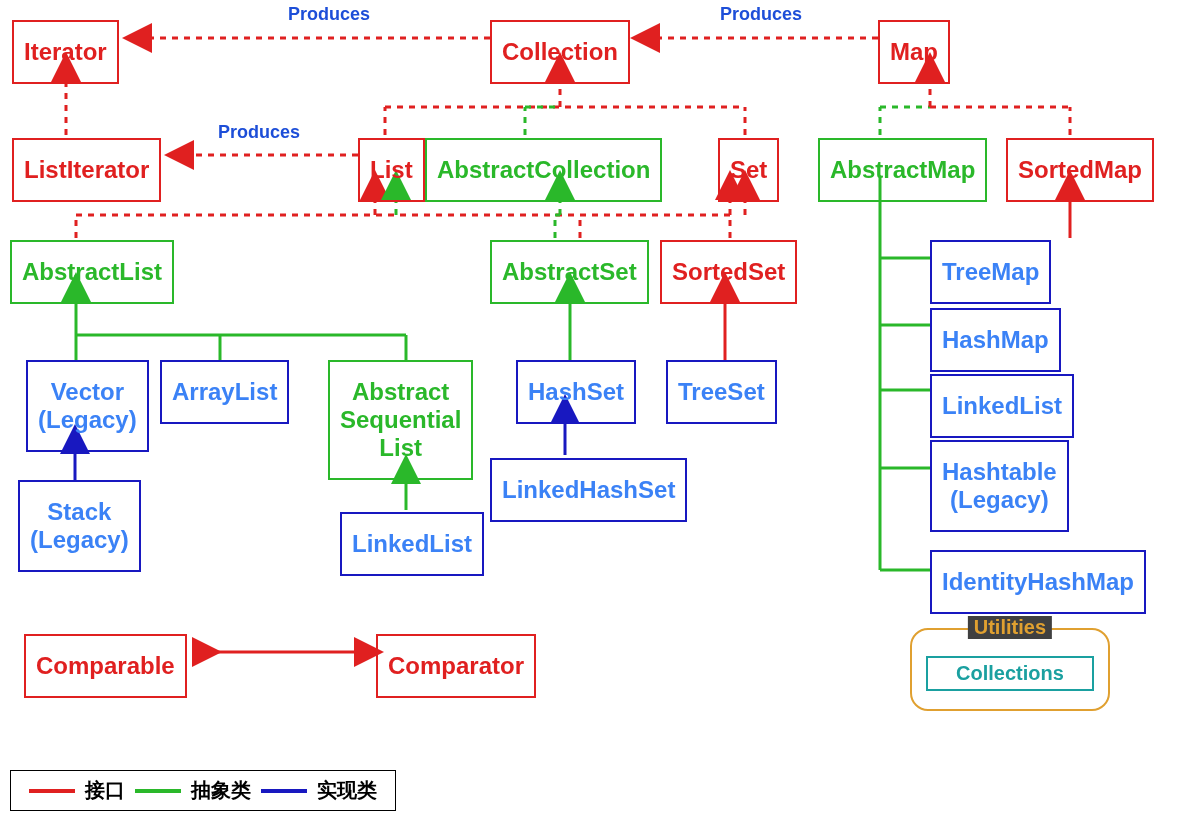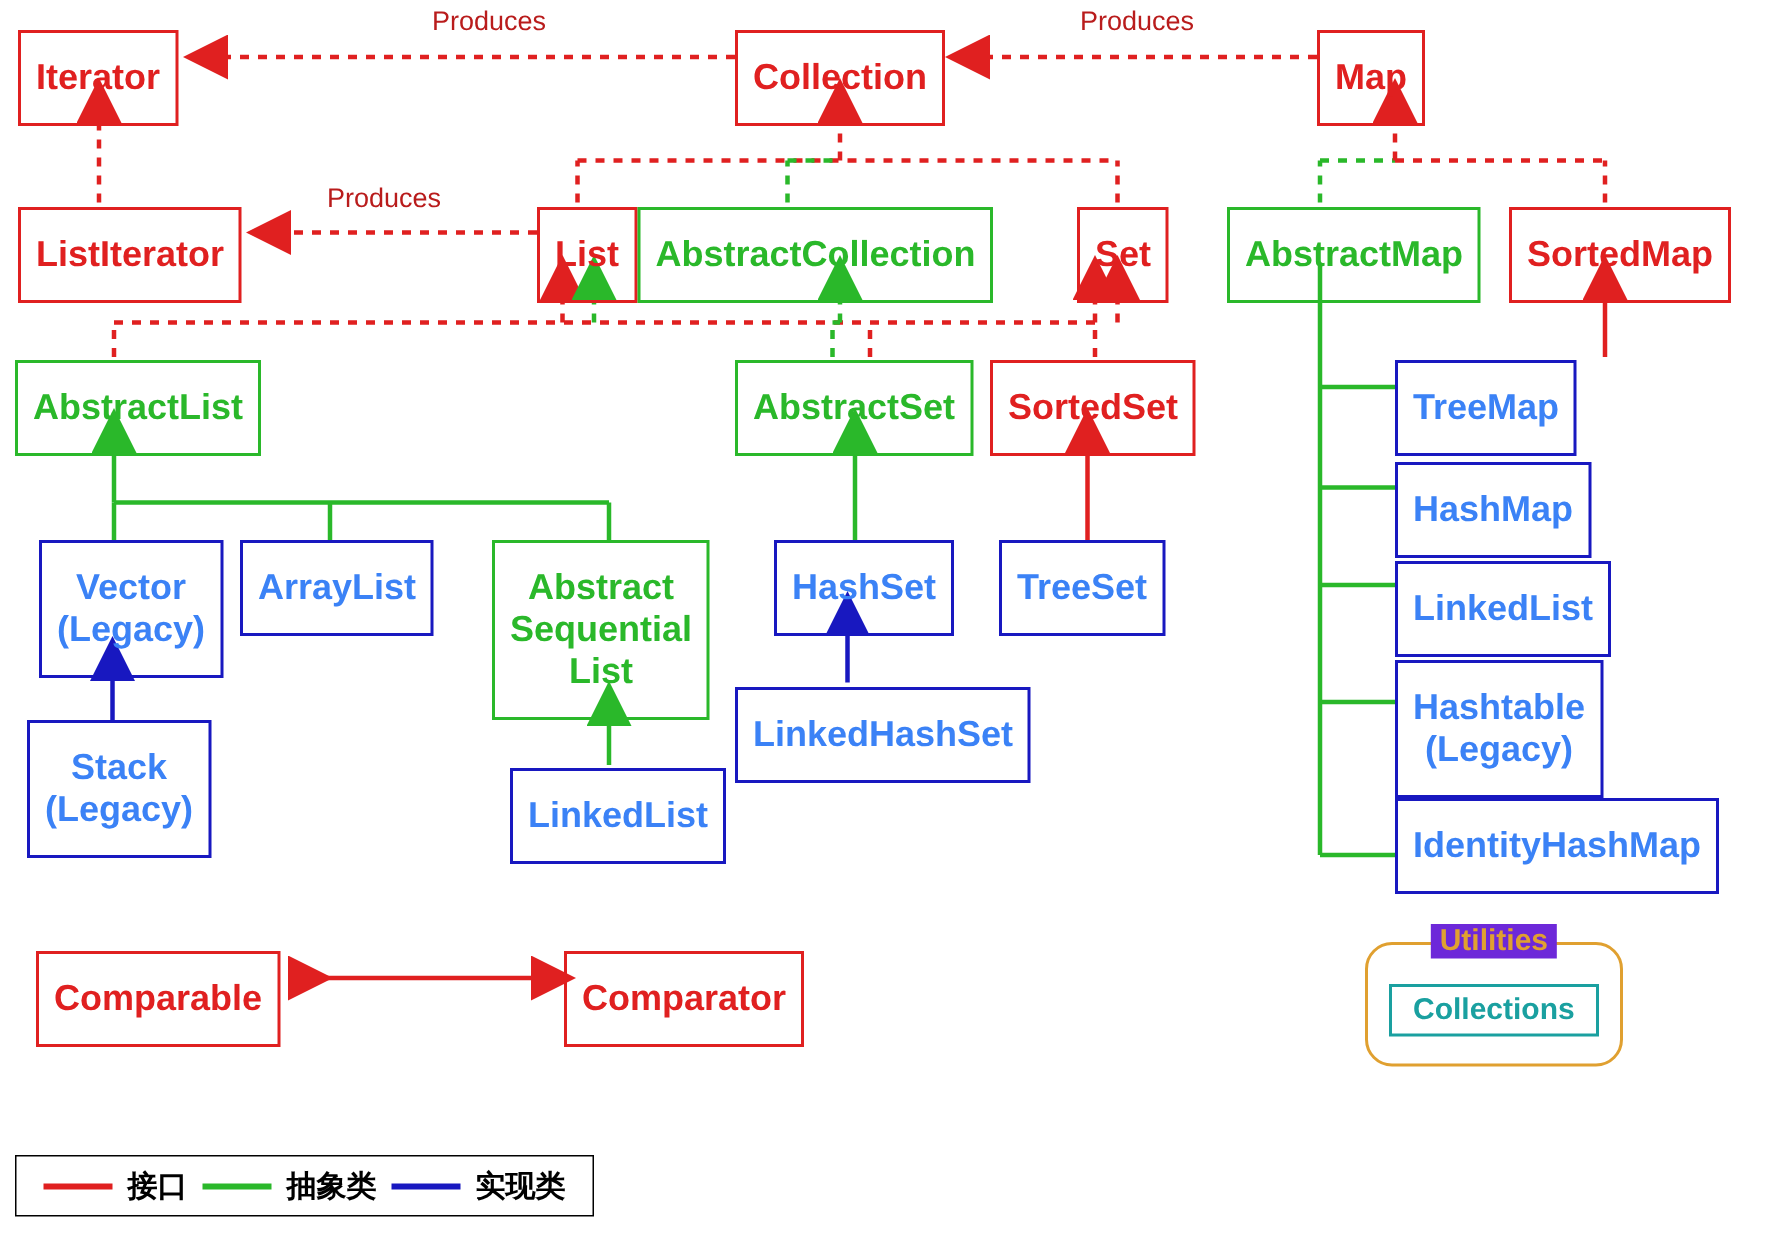--- a/index.html
+++ b/index.html
@@ -1,33 +1,33 @@
 <!DOCTYPE html>
 <html><head>
 <meta charset="utf-8">
 <style>
 html,body{margin:0;padding:0;font-family:Arial,Helvetica,sans-serif;font-weight:bold}
 body{width:1194px;height:824px;position:relative;background:#fff}
 .box{position:absolute;border:2px solid;padding:16px 10px;text-align:center;font-size:24px;white-space:nowrap;box-sizing:border-box}
 .iface{color:#e02020;border-color:#e02020}
 .abs{color:#2ab82a;border-color:#2ab82a}
 .impl{color:#3b82f6;border-color:#1818c0}
-.lbl{position:absolute;color:#b91c1c;font-weight:normal;font-size:18px}
+.lbl{position:absolute;color:#1d4ed8;font-weight:bold;font-size:18px}
 svg{position:absolute;left:0;top:0;width:1194px;height:824px;pointer-events:none}
 line.sr{stroke:#e02020;stroke-width:3}
 line.dr{stroke:#e02020;stroke-width:3;stroke-dasharray:6 6}
 line.sg{stroke:#2ab82a;stroke-width:3}
 line.dg{stroke:#2ab82a;stroke-width:3;stroke-dasharray:6 6}
 line.sb{stroke:#1818c0;stroke-width:3}
 .mkR{fill:#e02020}
 .mkG{fill:#2ab82a}
 .mkB{fill:#1818c0}
 .util{position:absolute;border:2px solid #e0a030;border-radius:18px;padding:20px 14px 12px}
-.util-title{position:absolute;top:-14px;left:50%;transform:translateX(-50%);background:#6d28d9;color:#e0a030;padding:0 6px;font-size:20px}
-.ubox{border:2px solid;padding:4px 14px;margin:6px 0;text-align:center;font-size:20px}
+.util-title{position:absolute;top:-14px;left:50%;transform:translateX(-50%);background:#404040;color:#e0a030;padding:0 6px;font-size:20px}
+.ubox{border:2px solid;padding:4px 28px;margin:6px 0;text-align:center;font-size:20px}
 .legend{position:absolute;border:1px solid #000;padding:6px 18px;display:flex;align-items:center;gap:10px;font-size:20px}
 .lseg{height:4px;width:46px;display:inline-block}
 </style>
 </head>
 <body>
 
 <svg>
   <defs>
     <marker id="ar" markerWidth="10" markerHeight="10" refX="8" refY="5" orient="auto">
         <path d="M0,0 L10,5 L0,10 Z" class="mkR"></path>
@@ -137,21 +137,21 @@
 <div class="box impl" style="left:18px;top:480px;white-space:pre">Stack
 (Legacy)</div>
 <div class="box impl" style="left:340px;top:512px">LinkedList</div>
 <div class="box impl" style="left:490px;top:458px">LinkedHashSet</div>
 
 <div class="box impl" style="left:930px;top:240px">TreeMap</div>
 <div class="box impl" style="left:930px;top:308px">HashMap</div>
 <div class="box impl" style="left:930px;top:374px">LinkedList</div>
 <div class="box impl" style="left:930px;top:440px;white-space:pre">Hashtable
 (Legacy)</div>
-<div class="box impl" style="left:930px;top:532px">IdentityHashMap</div>
+<div class="box impl" style="left:930px;top:550px">IdentityHashMap</div>
 
 <div class="box iface" style="left:24px;top:634px">Comparable</div>
 <div class="box iface" style="left:376px;top:634px">Comparator</div>
 
 <div class="util" style="left:910px;top:628px">
   <span class="util-title">Utilities</span>
   <div class="ubox" style="color:#1aa0a0;border-color:#1aa0a0">Collections</div>
 </div>
 
 <div class="legend" style="left:10px;top:770px">

